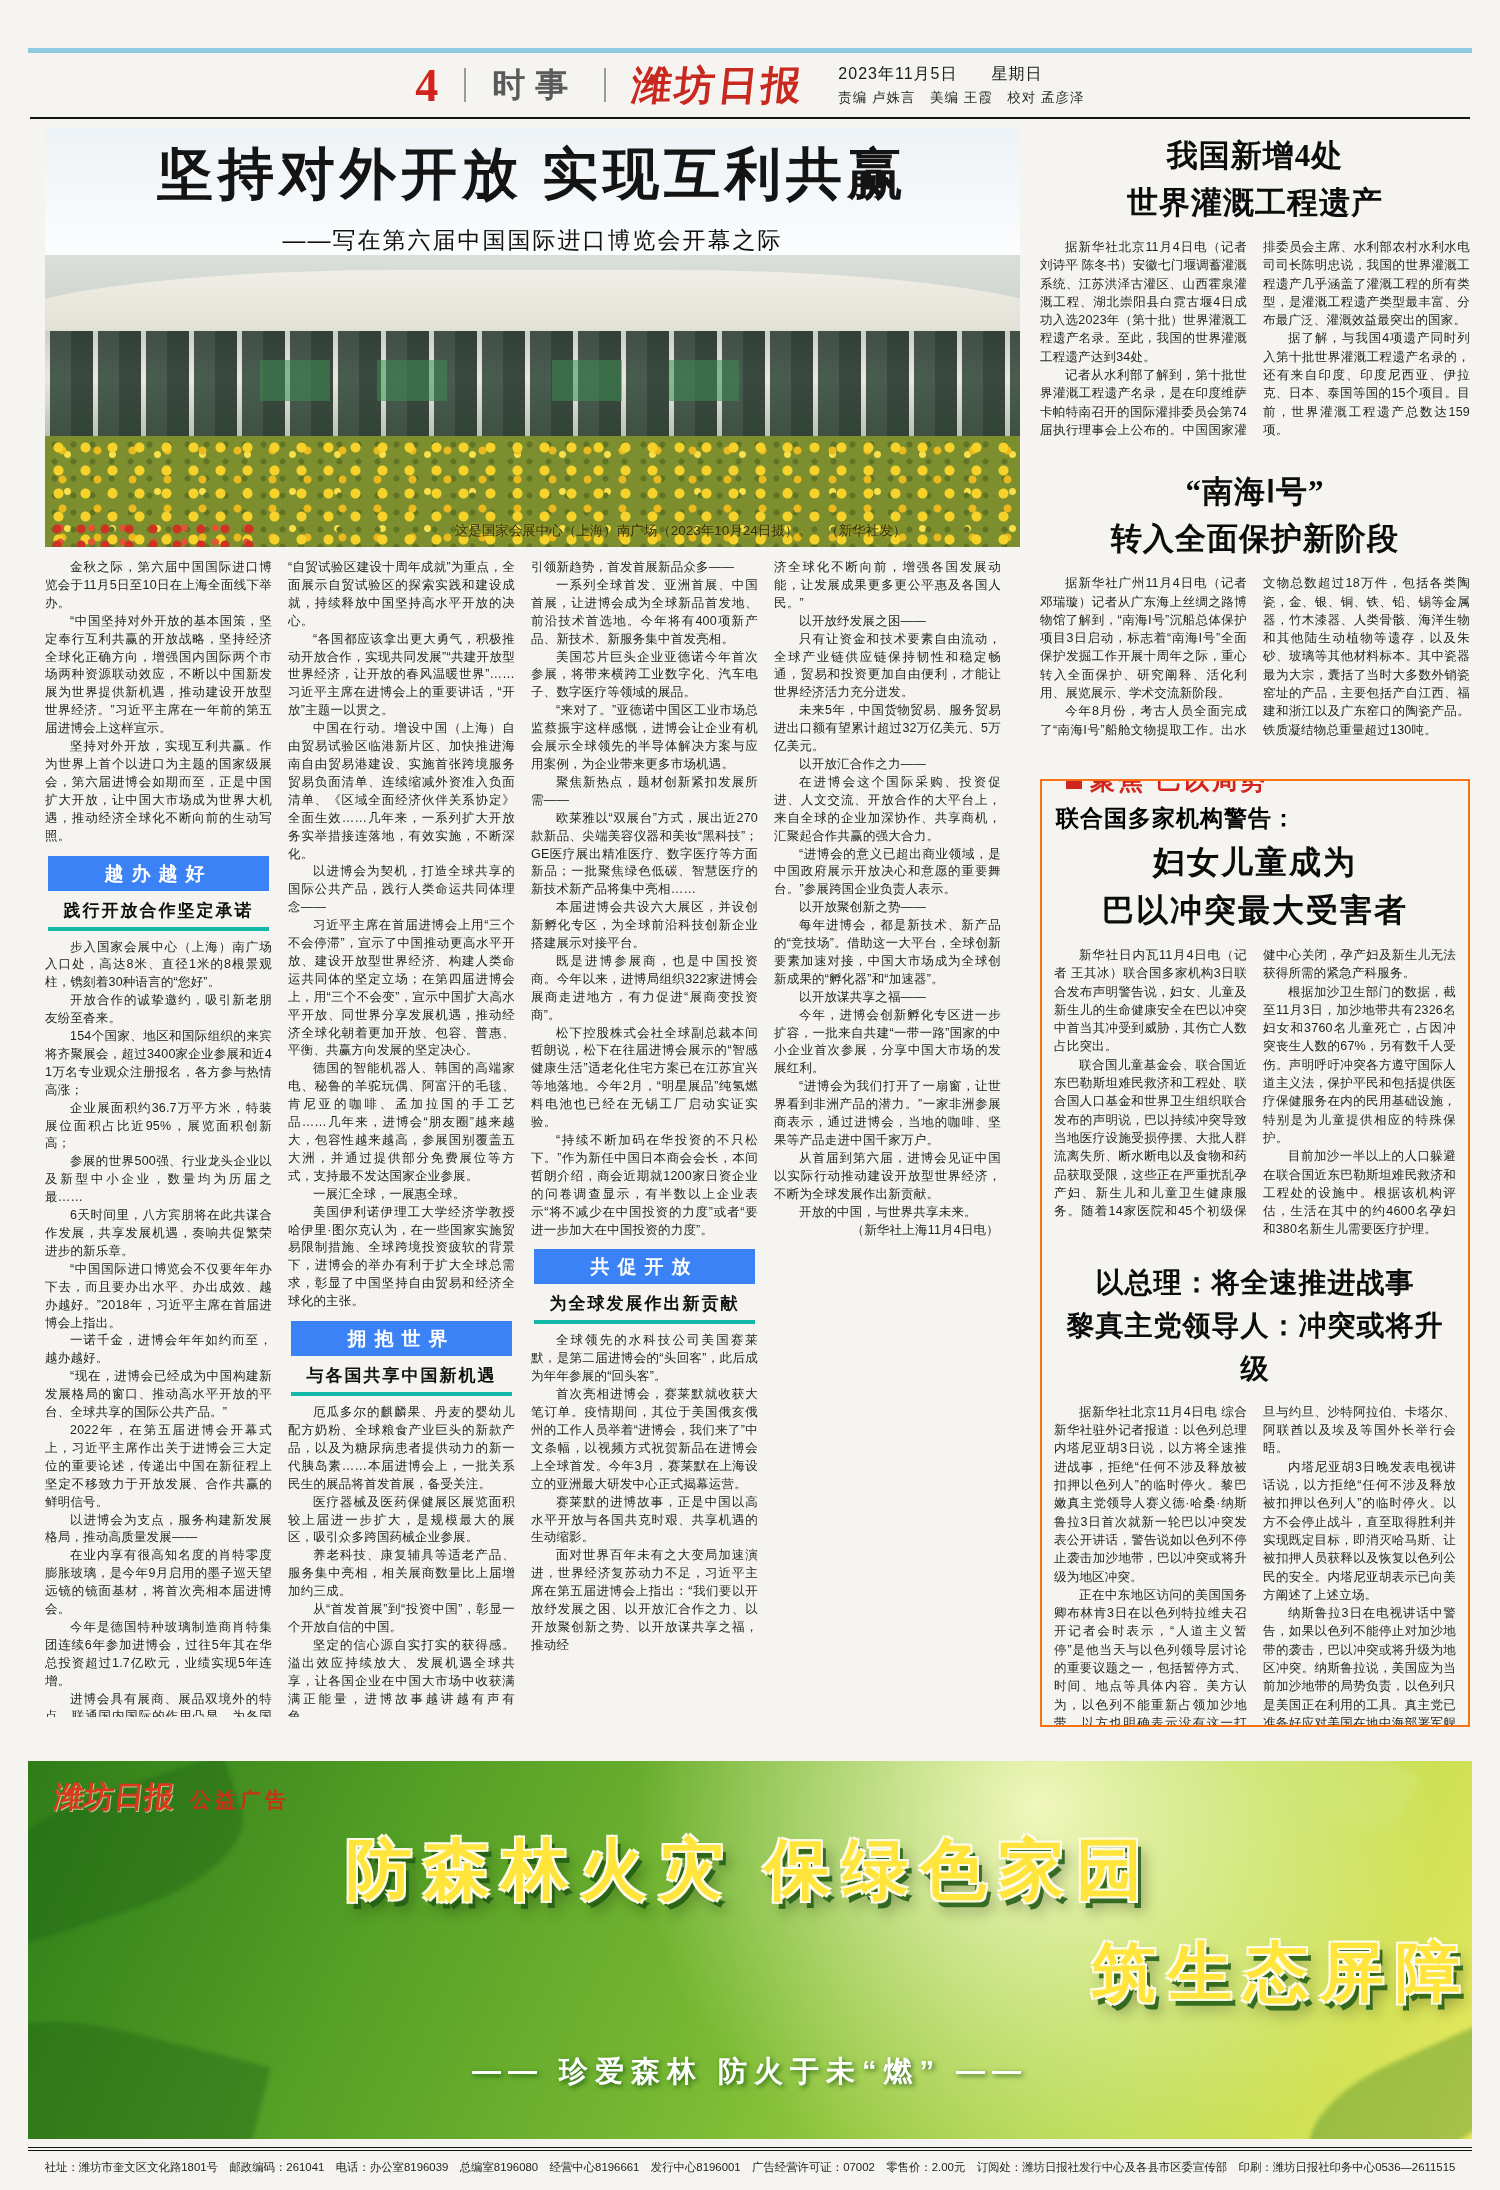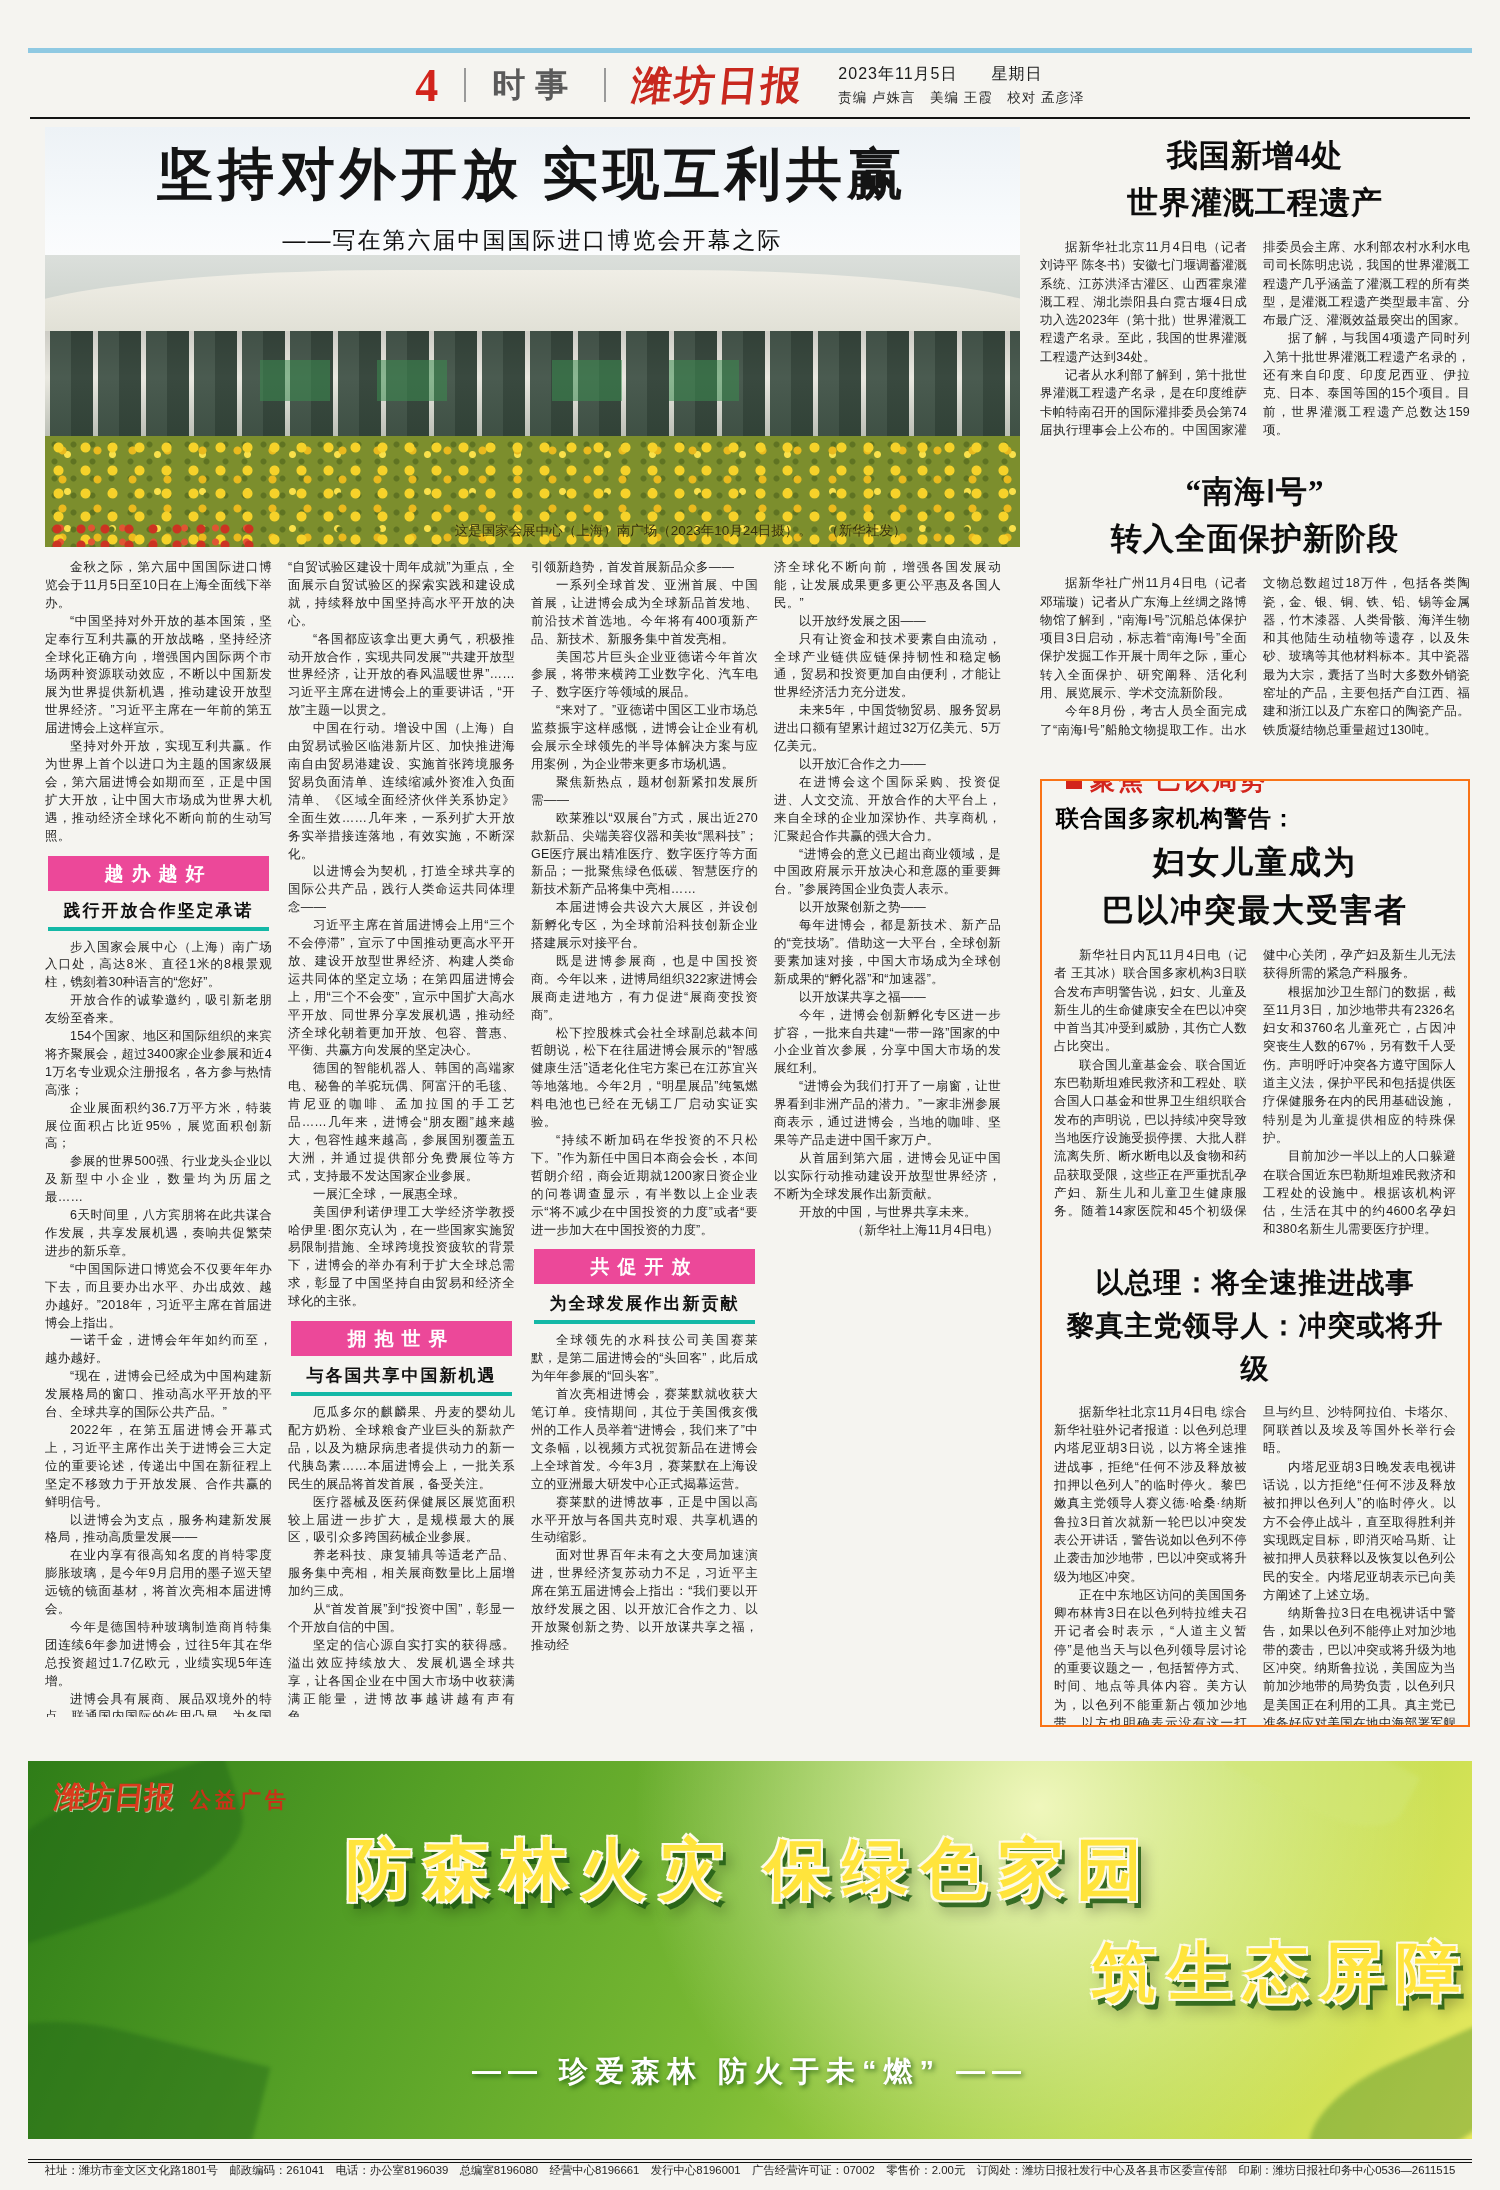--- a/index.html
+++ b/index.html
@@ -46,21 +46,21 @@
     background-size:24px 16px,31px 14px;}
   .caption{position:absolute;left:32%;right:16px;bottom:7px;text-align:center;font-size:13.5px;color:#33300f;text-shadow:0 0 4px rgba(246,210,42,.8);}
 
   
   .cols{display:flex;gap:16px;margin-top:12px;height:1158px;overflow:hidden;}
   .col{width:227px;flex:none;height:100%;overflow:hidden;}
   .bp{margin:0;font-size:12.5px;line-height:17.9px;text-align:justify;text-indent:2em;color:#1f1f1f;word-break:break-all;letter-spacing:.2px;}
   .cont{text-indent:0;}
   .endnote{text-align:right;text-indent:0;padding-right:2px;}
   .sec{margin:10px 3px 8px;text-align:center;}
-  .sec-bar{background:#ec4899;color:#fff;font-size:19px;font-weight:bold;letter-spacing:8px;padding:5px 0 4px;}
+  .sec-bar{background:#3b82f6;color:#fff;font-size:19px;font-weight:bold;letter-spacing:8px;padding:5px 0 4px;}
   .sec-sub{font-size:17px;font-weight:bold;color:#101010;padding:8px 0 5px;border-bottom:4px solid #14b8a6;letter-spacing:2px;}
 
   
   .sb-art{margin-top:6px;}
   .sb-title{font-family:"Liberation Serif",serif;font-weight:bold;font-size:31px;text-align:center;line-height:1.5;color:#0c0c0c;margin:0;letter-spacing:1px;}
   .sb-body{margin-top:12px;column-count:2;column-gap:16px;}
   .sb-body .bp{font-size:12.5px;line-height:18.3px;}
   .gap2{margin-top:30px;}
   .focus-box{margin-top:40px;border:2px solid #f97316;padding:14px 12px 8px;position:relative;height:948px;overflow:hidden;box-sizing:border-box;}
   .focus-label{position:absolute;top:-17px;left:14px;background:#f5f4f0;padding:0 10px;color:#d2241c;font-weight:bold;font-size:25px;letter-spacing:3px;white-space:nowrap;}
@@ -82,21 +82,21 @@
   .ad-brand-name{color:#d93a1c;font-size:30px;font-weight:bold;font-family:"Liberation Serif",serif;transform:skewX(-6deg);text-shadow:1px 1px 0 rgba(255,255,230,.6);}
   .ad-brand-tag{color:#c83318;font-size:21px;font-weight:bold;letter-spacing:4px;}
   .ad-center{position:relative;text-align:center;margin-top:64px;}
   .ad-line{font-family:"Liberation Serif",serif;font-weight:bold;color:#ffe43c;letter-spacing:12px;
     text-shadow:-2px -2px 0 #fdfbe9,2px -2px 0 #fdfbe9,-2px 2px 0 #fdfbe9,2px 2px 0 #fdfbe9,5px 7px 0 rgba(32,92,20,.85),8px 11px 14px rgba(0,0,0,.35);}
   .ad-line1{font-size:66px;}
   .ad-line2{font-size:64px;margin-top:14px;text-align:right;}
   .ad-slogan{margin-top:36px;color:#ffffff;font-size:29px;font-weight:bold;letter-spacing:7px;text-shadow:2px 2px 5px rgba(0,60,0,.65);}
 
   
-  .footer{margin:20px 28px 0;border-top:4px double #111;}
+  .footer{margin:8px 28px 0;border-top:4px double #111;padding-top:9px;}
   .finfo{font-size:11.5px;color:#222;white-space:nowrap;text-align:center;transform:scaleX(.99);letter-spacing:0;}
 </style>
 </head>
 <body>
 
 <div class="page">
 
   <div class="toprule"></div>
 
   <div class="header">

